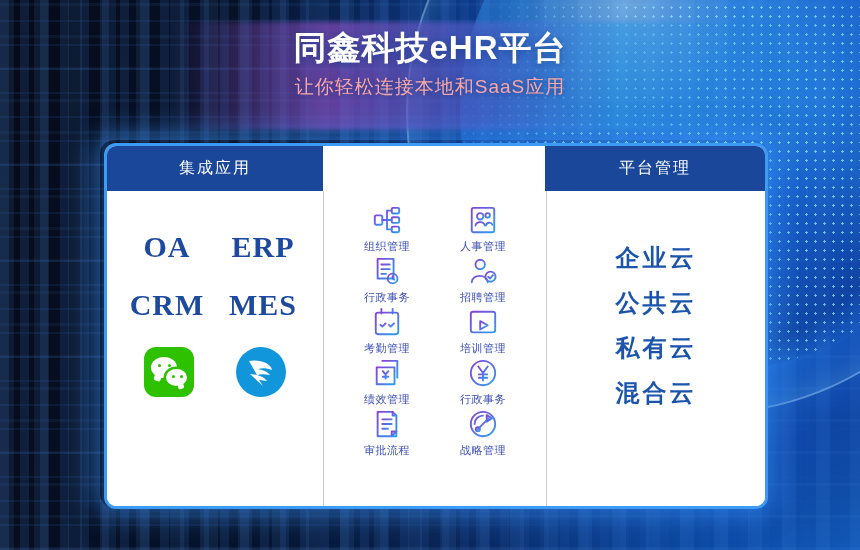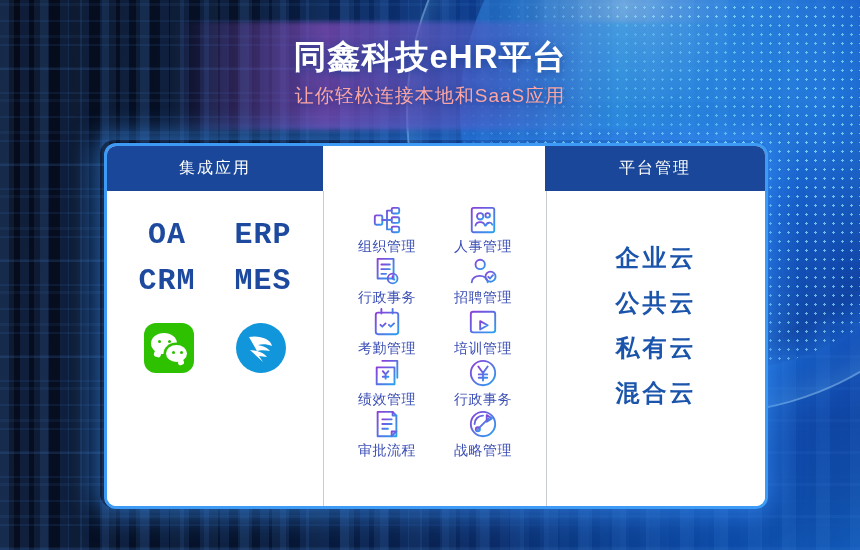--- a/index.html
+++ b/index.html
@@ -42,21 +42,21 @@
     opacity:.85;}
   .globe-arc{position:absolute;right:-150px;top:-190px;width:600px;height:600px;border-radius:50%;
     border:2px solid rgba(170,225,255,.45);box-shadow:0 0 26px 6px rgba(120,200,255,.25) inset;}
   .glow-right{position:absolute;right:-60px;top:120px;width:360px;height:420px;border-radius:50%;
     background:radial-gradient(circle, rgba(40,140,250,.55) 0%, rgba(20,90,210,.25) 45%, rgba(0,0,0,0) 72%);}
 
   
   .header-wash{position:absolute;left:0;top:22px;width:860px;height:108px;
     background:linear-gradient(90deg, rgba(10,16,40,0) 0%, rgba(96,58,160,.0) 20%, rgba(132,76,186,.72) 38%, rgba(78,96,200,.66) 56%, rgba(44,150,225,.55) 72%, rgba(20,110,210,.15) 88%, rgba(0,0,0,0) 100%);
     filter:blur(2px);}
-  .header{position:absolute;left:0;top:35px;width:860px;text-align:center;}
+  .header{position:absolute;left:0;top:26px;width:860px;text-align:center;}
   .title{
     font-size:33px;font-weight:700;color:#ffffff;letter-spacing:1px;line-height:44px;
     text-shadow:0 2px 10px rgba(20,60,140,.75);
   }
   .subtitle{
     font-size:19px;font-weight:400;color:#fca5a5;letter-spacing:1px;line-height:30px;margin-top:2px;
     text-shadow:0 1px 6px rgba(10,50,120,.7);
   }
 
   
@@ -76,42 +76,42 @@
 
   .body{display:flex;height:315px;background:#fff;}
   .col{position:relative;}
   .col-left{width:216px;display:flex;flex-direction:column;align-items:center;padding-top:24px;}
   .col-mid{width:222px;display:flex;flex-direction:column;align-items:center;padding-top:14px;
     border-left:1px solid #c9ccd1;border-right:1px solid #c9ccd1;}
   .col-right{flex:1;display:flex;flex-direction:column;align-items:center;padding-top:44px;}
 
   
   .erp-grid{display:grid;grid-template-columns:repeat(2,96px);row-gap:6px;justify-items:center;}
-  .erp-word{font-family:Liberation Mono, monospace;font-size:30px;font-weight:700;
-    color:#1d4a9e;letter-spacing:1px;line-height:40px;}
+  .erp-word{font-family:Liberation Serif, serif;font-size:30px;font-weight:700;
+    color:#1d4a9e;letter-spacing:1px;line-height:40px;margin-top:12px;}
   .app-icons{display:flex;gap:42px;margin-top:22px;}
   .wechat{width:50px;height:50px;border-radius:12px;background:#2dc100;position:relative;}
   .wechat .b1{position:absolute;width:26px;height:21px;border-radius:50%;background:#fff;left:7px;top:10px;}
   .wechat .b1:after{content:"";position:absolute;width:7px;height:6px;background:#fff;left:3px;bottom:-3px;
     transform:rotate(18deg);border-radius:2px;}
   .wechat .b2{position:absolute;width:21px;height:17px;border-radius:50%;background:#fff;left:22px;top:22px;
     box-shadow:0 0 0 2.5px #2dc100;}
   .wechat .b2:after{content:"";position:absolute;width:6px;height:5px;background:#fff;right:3px;bottom:-3px;
     transform:rotate(-18deg);border-radius:2px;}
   .wechat i{position:absolute;width:3.2px;height:3.2px;border-radius:50%;background:#2dc100;}
   .wechat .d1{left:14px;top:17px;} .wechat .d2{left:24px;top:17px;}
   .wechat .d3{left:28px;top:28px;} .wechat .d4{left:36px;top:28px;}
   .dingtalk{width:50px;height:50px;border-radius:50%;background:#1296db;position:relative;overflow:hidden;}
   .dingtalk svg{position:absolute;left:9px;top:10px;}
 
   
   .icon-grid{display:grid;grid-template-columns:repeat(2,84px);row-gap:2px;column-gap:12px;justify-items:center;}
   .icon-cell{display:flex;flex-direction:column;align-items:center;width:84px;}
   .icon-cell svg{width:30px;height:30px;display:block;}
-  .icon-label{font-size:14px;color:#3c4fb5;line-height:16px;margin-top:3px;letter-spacing:.5px;white-space:nowrap;}
+  .icon-label{font-size:11px;color:#3c4fb5;line-height:16px;margin-top:3px;letter-spacing:.5px;white-space:nowrap;}
 
   
   .cloud-item{font-size:24px;font-weight:700;color:#1b54ab;letter-spacing:3px;line-height:45px;text-align:right;}
 </style>
 </head>
 <body>
 
 <div class="stage">
 
   <div class="bg-base"></div>

